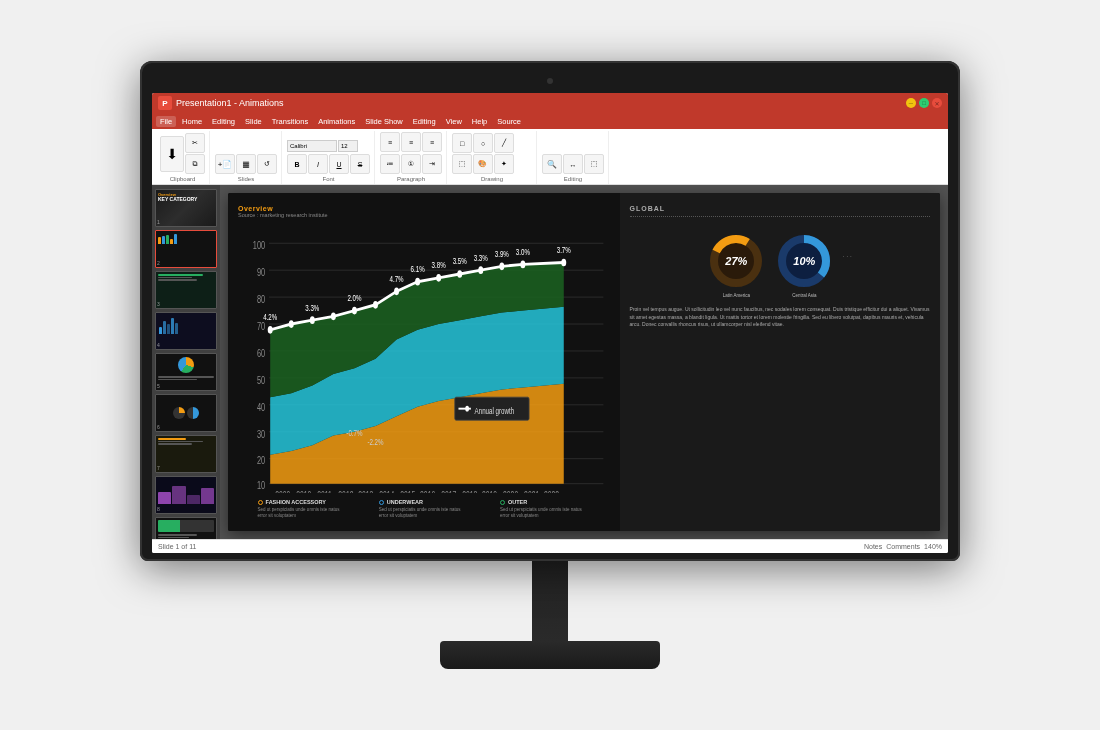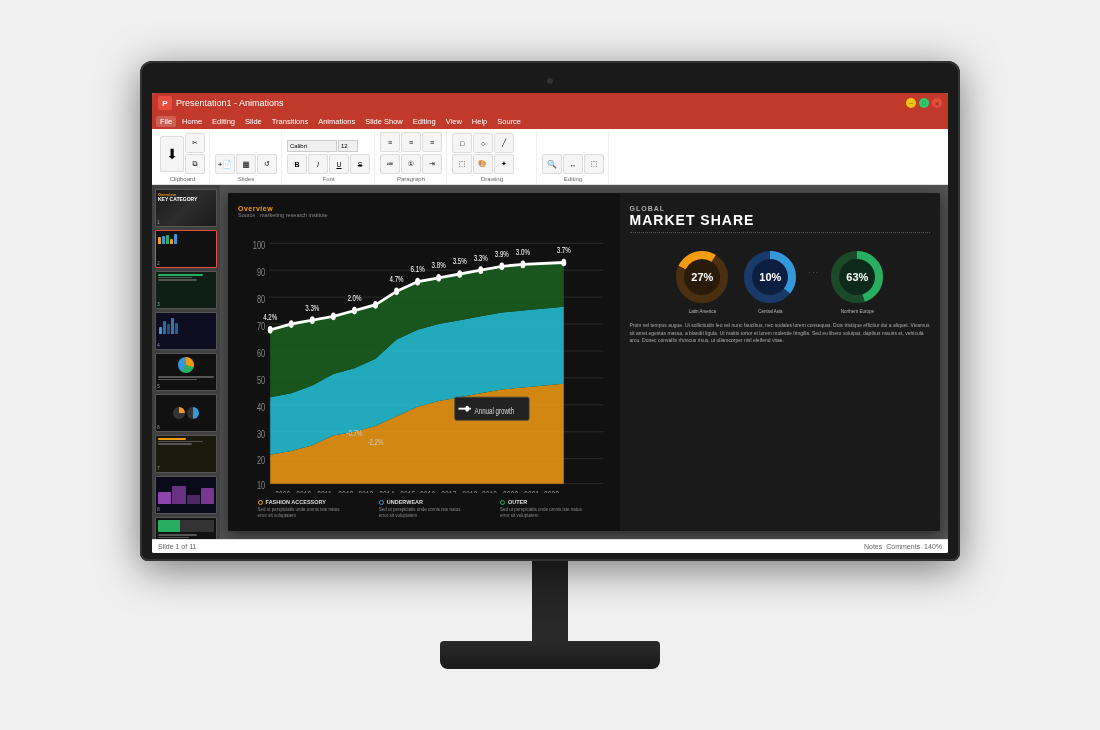--- a/index.html
+++ b/index.html
@@ -448,20 +448,21 @@
       width: 60px;
       height: 60px;
     }
 
     .donut-center {
       position: absolute;
       top: 50%;
       left: 50%;
       transform: translate(-50%, -50%);
       text-align: right;
+      font-style: italic;
     }
 
     .donut-pct {
       font-size: 11px;
       font-weight: bold;
       color: white;
       line-height: 1;
     }
 
     .donut-region {
@@ -844,21 +845,20 @@
                       </div>
                       <span class="cat-desc">Sed ut perspiciatis unde omnis iste natus error sit voluptatem</span>
                     </div>
                   </div>
                 </div>
               </div>
 
               <div class="slide-right">
                 <div class="right-header">
                   <div class="global-label">GLOBAL</div>
-                  <div class="market-share-label">MARKET SHARE</div>
                   <div class="dotted-line"></div>
                 </div>
 
                 <div class="donuts-area">
 
                   <div class="donut-item">
                     <div class="donut-wrapper">
                       <svg class="donut-svg" viewBox="0 0 60 60">
                         <circle cx="30" cy="30" r="22" fill="#2a1a0a" stroke="none"></circle>
                         <circle cx="30" cy="30" r="22" fill="none" stroke="#4a3010" stroke-width="8"></circle>
@@ -884,34 +884,20 @@
                         <div class="donut-pct">10%</div>
                       </div>
                     </div>
                     <div class="donut-region">Central Asia</div>
                   </div>
 
                   <div style="display:flex;align-items:center;padding-bottom:16px;">
                     <div class="donut-dots">···</div>
                   </div>
 
-                  <div class="donut-item">
-                    <div class="donut-wrapper">
-                      <svg class="donut-svg" viewBox="0 0 60 60">
-                        <circle cx="30" cy="30" r="22" fill="#0d2a1a" stroke="none"></circle>
-                        <circle cx="30" cy="30" r="22" fill="none" stroke="#1a4a2a" stroke-width="8"></circle>
-
-                        <circle cx="30" cy="30" r="22" fill="none" stroke="#27AE60" stroke-width="8" stroke-dasharray="87.0 138.2" stroke-dashoffset="25.1" transform="rotate(-90 30 30)"></circle>
-                      </svg>
-                      <div class="donut-center">
-                        <div class="donut-pct">63%</div>
-                      </div>
-                    </div>
-                    <div class="donut-region">Northern Europe</div>
-                  </div>
 
                 </div>
 
                 <div class="body-text">Proin vel tempus augue. Ut sollicitudin leo vel nunc faucibus, nec sodales lorem consequat. Duis tristique efficitur dui a aliquet. Vivamus sit amet egestas massa, a blandit ligula. Ut mattis tortor et lorem molestie fringilla. Sed eu libero volutpat, dapibus mauris et, vehicula arcu. Donec convallis rhoncus risus, ut ullamcorper nisl eleifend vitae.</div>
               </div>
 
             </div>
           </div>
         </div>
 

